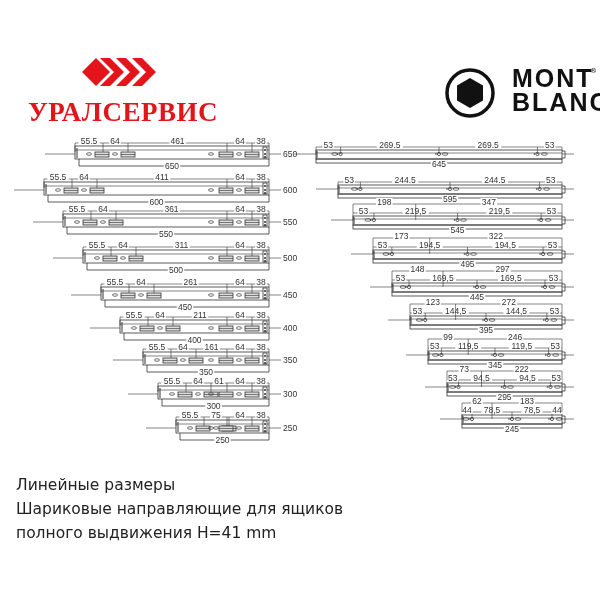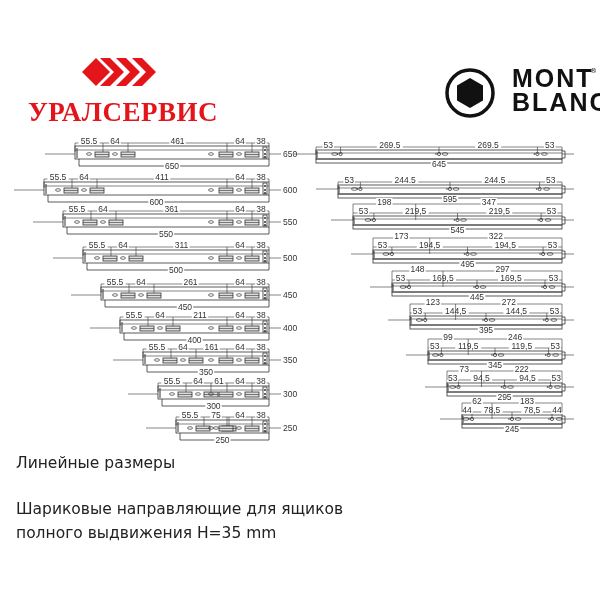--- a/index.html
+++ b/index.html
@@ -773,15 +773,15 @@
     <line x1="562" y1="403" x2="562" y2="412" stroke="#333" stroke-width="0.6"></line>
     <line x1="492" y1="403" x2="492" y2="419" stroke="#333" stroke-width="0.6"></line>
     <rect x="471.2" y="397" width="11.6" height="8" fill="#fff"></rect>
     <text x="477" y="404" font-size="8.5" fill="#333" text-anchor="middle">62</text>
     <rect x="518.8" y="397" width="16.4" height="8" fill="#fff"></rect>
     <text x="527" y="404" font-size="8.5" fill="#333" text-anchor="middle">183</text>
     <rect x="503.8" y="425" width="16.4" height="8" fill="#fff"></rect>
     <text x="512" y="432" font-size="8.5" fill="#333" text-anchor="middle">245</text>
   </svg>
 
-<div class="caption" style="top:451px;">Линейные размеры</div>
+<div class="caption" style="top:473px;">Линейные размеры</div>
 <div class="caption" style="top:497px;text-align:center;">Шариковые направляющие для ящиков</div>
-<div class="caption" style="top:521px;">полного выдвижения H=35 mm</div>
+<div class="caption" style="top:521px;">полного выдвижения H=41 mm</div>
 
 </body></html>

